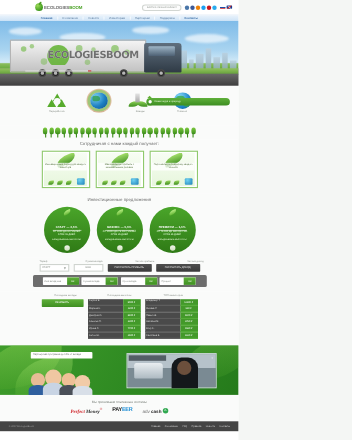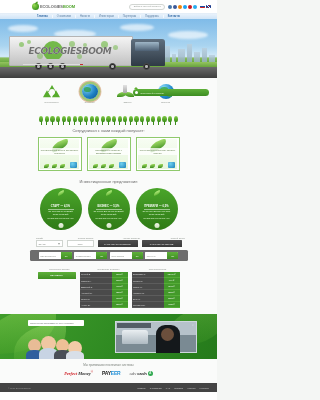--- a/index.html
+++ b/index.html
@@ -53,24 +53,24 @@
   .grass { position:absolute; bottom:10px; left:0; width:100%; height:6px;
       background:linear-gradient(#94c45f,#5f9c37); }
   .road { position:absolute; bottom:0; left:0; width:100%; height:11px;
       background:linear-gradient(#6a6a6a,#3e3e3e); }
   .truck { position:absolute; left:9px; bottom:8px; width:175px; height:36px; }
   .trailer { position:absolute; left:0; bottom:4px; width:124px; height:30px;
       background:linear-gradient(#f4f4f4,#d9d9d9 55%,#c2c2c2); border-radius:1px;
       border:0.4px solid #b4b4b4; }
   .trailer-art { position:absolute; inset:2px 3px 6px 3px; overflow:hidden; }
   .splat { position:absolute; border-radius:50%; background:#5fb22e; opacity:.85; }
-  .trailer-word { position:absolute; left:4px; top:9px; width:112px; text-align:center;
+  .trailer-word { position:absolute; left:4px; top:9px; width:112px; text-align:right;
       font-size:9px; font-weight:bold; letter-spacing:-0.4px; color:#6f6f6f;
       font-family:"DejaVu Sans", sans-serif;
-      text-shadow:0 0 0.5px #fff;font-style:italic; }
+      text-shadow:0 0 0.5px #fff; }
   .cab { position:absolute; left:122px; bottom:4px; width:34px; height:27px;
       background:linear-gradient(#5f6f7e,#2f3a45); border-radius:2px 3px 1px 1px; }
   .cab-win { position:absolute; left:4px; top:3px; width:24px; height:9px;
       background:linear-gradient(#9fb6c7,#4d6073); border-radius:1px; }
   .wheel { position:absolute; bottom:0; width:7px; height:7px; border-radius:50%;
       background:#262626; border:1.2px solid #4a4a4a; }
   .hub { position:absolute; top:50%; left:50%; width:2.5px; height:2.5px; margin:-1.25px 0 0 -1.25px;
       border-radius:50%; background:#b6b6b6; }
   .underbar { position:absolute; left:14px; bottom:5px; width:60px; height:1.4px; background:#ddd; }
   .underbar .red { position:absolute; right:0; top:0; width:3px; height:1.4px; background:#c43030; }

